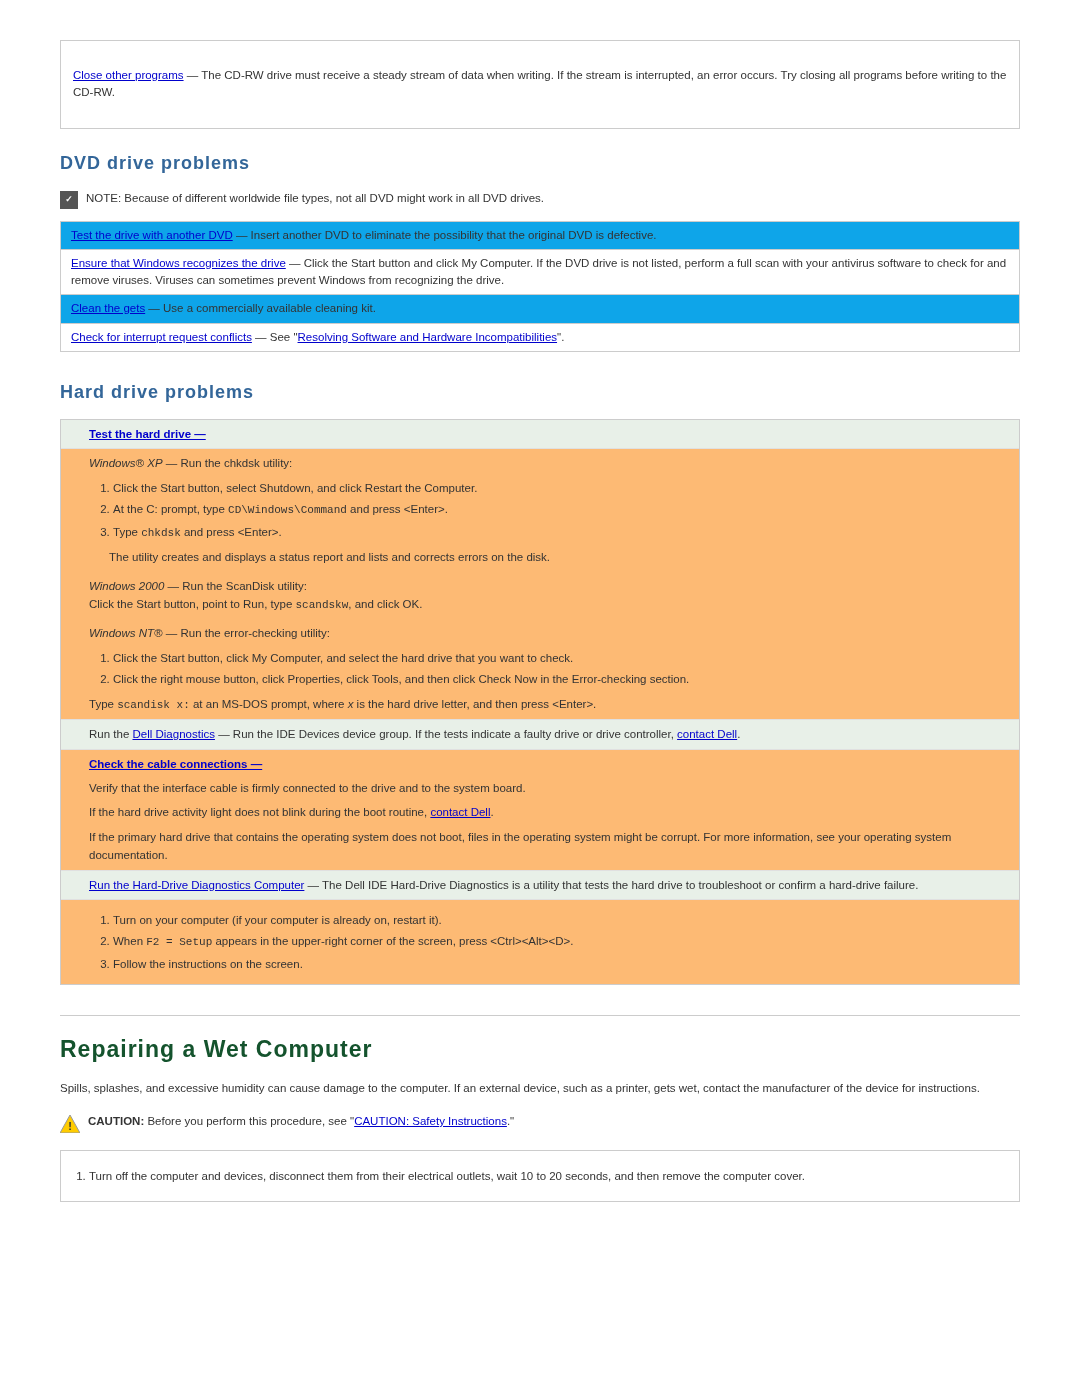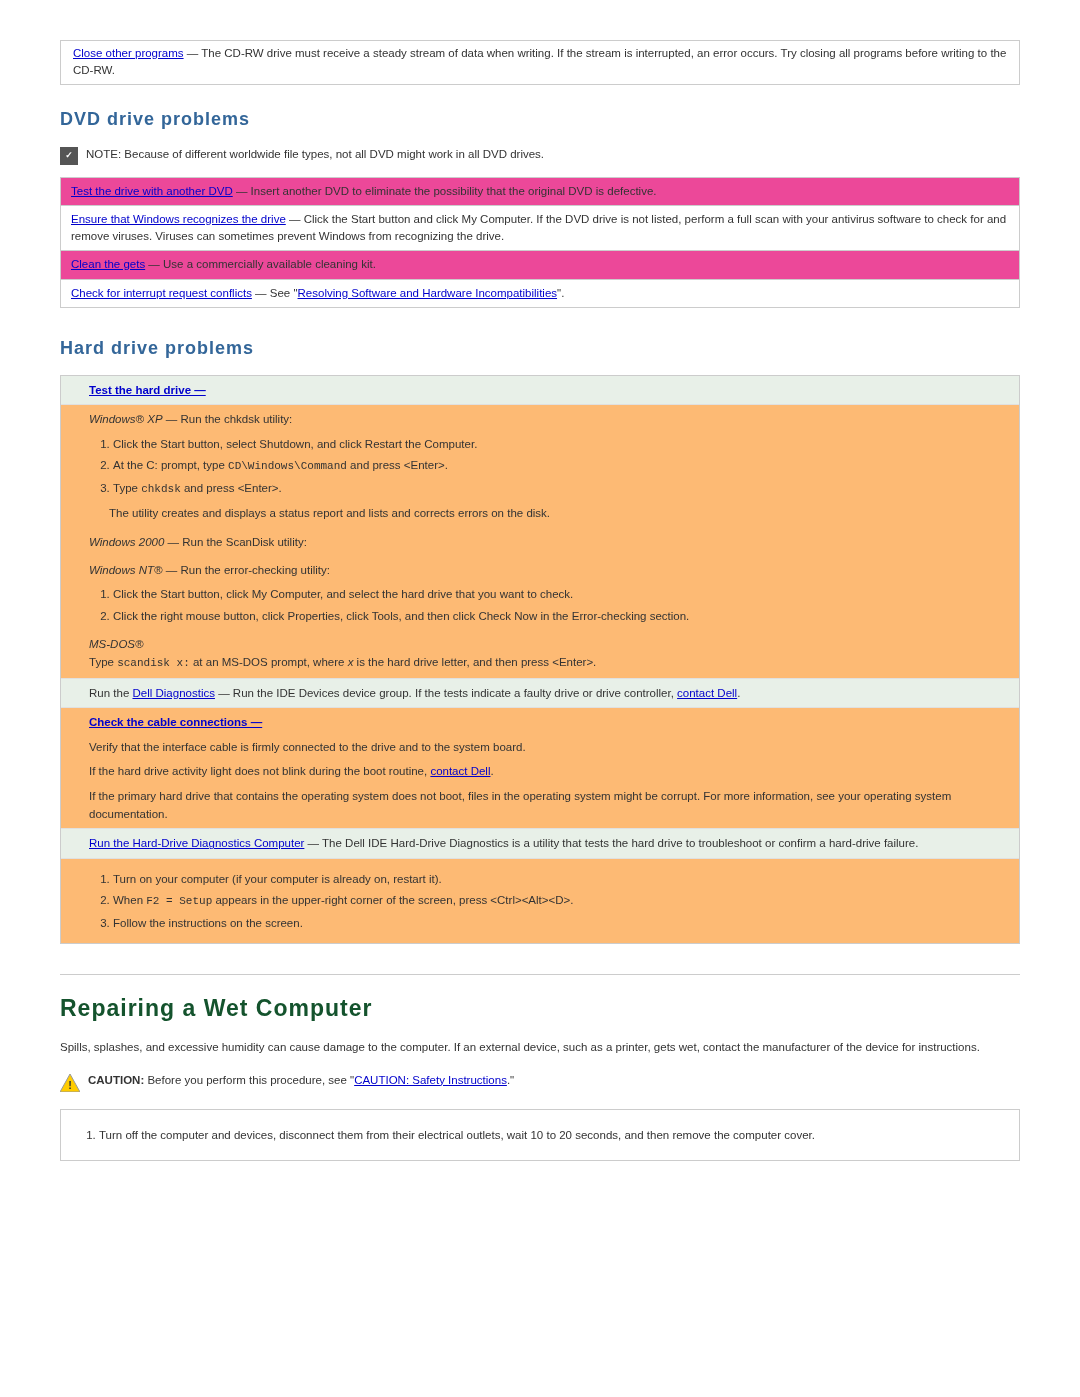--- a/index.html
+++ b/index.html
@@ -35,21 +35,21 @@
       border: 1px solid #ccc;
       margin-bottom: 14px;
     }
     .table-row {
       border-bottom: 1px solid #ccc;
       padding: 5px 10px;
       font-size: 11.5px;
       line-height: 1.5;
     }
     .table-row:last-child { border-bottom: none; }
-    .table-row.shaded { background: #ec4899; }
+    .table-row.shaded { background: #0ea5e9; }
     .table-row.normal { background: #fff; }
     a { color: #0000cc; text-decoration: underline; }
     .note-box {
       display: flex;
       align-items: flex-start;
       gap: 8px;
       margin: 12px 0;
       font-size: 11.5px;
       line-height: 1.5;
     }
@@ -95,31 +95,31 @@
     ol { padding-left: 24px; margin: 6px 0; }
     ol li { margin-bottom: 3px; }
     .italic { font-style: italic; }
     .divider {
       border: none;
       border-top: 1px solid #ccc;
       margin: 20px 0;
     }
     .top-info-box {
       border: 1px solid #ccc;
-      padding: 4px 12px;
+      padding: 26px 12px;
       margin-bottom: 24px;
       font-size: 11.5px;
       line-height: 1.5;
     }
     .repairing-section {
       margin-top: 10px;
     }
     .numbered-box {
       border: 1px solid #ccc;
-      padding: 10px 14px;
+      padding: 10px 4px;
       margin-top: 14px;
       font-size: 11.5px;
       line-height: 1.6;
     }
   </style>
 </head>
 <body>
 
 <div class="top-info-box">
   <span style="color:#0000cc;text-decoration:underline;">Close other programs</span><span> — The CD-RW drive must receive a steady stream of data when writing. If the stream is interrupted, an error occurs. Try closing all programs before writing to the CD-RW.</span>
@@ -161,28 +161,28 @@
     <div class="hd-row white">
       <p><span class="italic">Windows® XP</span><span> — Run the chkdsk utility:</span></p>
       <ol>
         <li>Click the Start button, select Shutdown, and click Restart the Computer.</li>
         <li>At the C: prompt, type <code>CD\Windows\Command</code> and press &lt;Enter&gt;.</li>
         <li>Type <code>chkdsk</code> and press &lt;Enter&gt;.</li>
       </ol>
       <p style="margin-top:6px;margin-left:20px;">The utility creates and displays a status report and lists and corrects errors on the disk.</p>
 
       <p style="margin-top:10px;"><span class="italic">Windows 2000</span><span> — Run the ScanDisk utility:</span></p>
+      <p>Click the Start button, point to Run, type <code>scandskw</code>, and click OK.</p>
 
       <p style="margin-top:10px;"><span class="italic">Windows NT®</span><span> — Run the error-checking utility:</span></p>
       <ol>
         <li>Click the Start button, click My Computer, and select the hard drive that you want to check.</li>
         <li>Click the right mouse button, click Properties, click Tools, and then click Check Now in the Error-checking section.</li>
       </ol>
 
-      <p style="margin-top:10px;"><span class="italic">MS-DOS®</span></p>
       <p>Type <code>scandisk x:</code> at an MS-DOS prompt, where <em>x</em> is the hard drive letter, and then press &lt;Enter&gt;.</p>
     </div>
 
     <div class="hd-row shaded">
       <span>Run the </span><a href="#">Dell Diagnostics</a><span> — Run the IDE Devices device group. If the tests indicate a faulty drive or drive controller, </span><a href="#">contact Dell</a><span>.</span>
     </div>
 
     <div class="hd-row white">
       <p><span class="hd-section-title">Check the cable connections —</span></p>
       <p style="margin-top:6px;">Verify that the interface cable is firmly connected to the drive and to the system board.</p>

